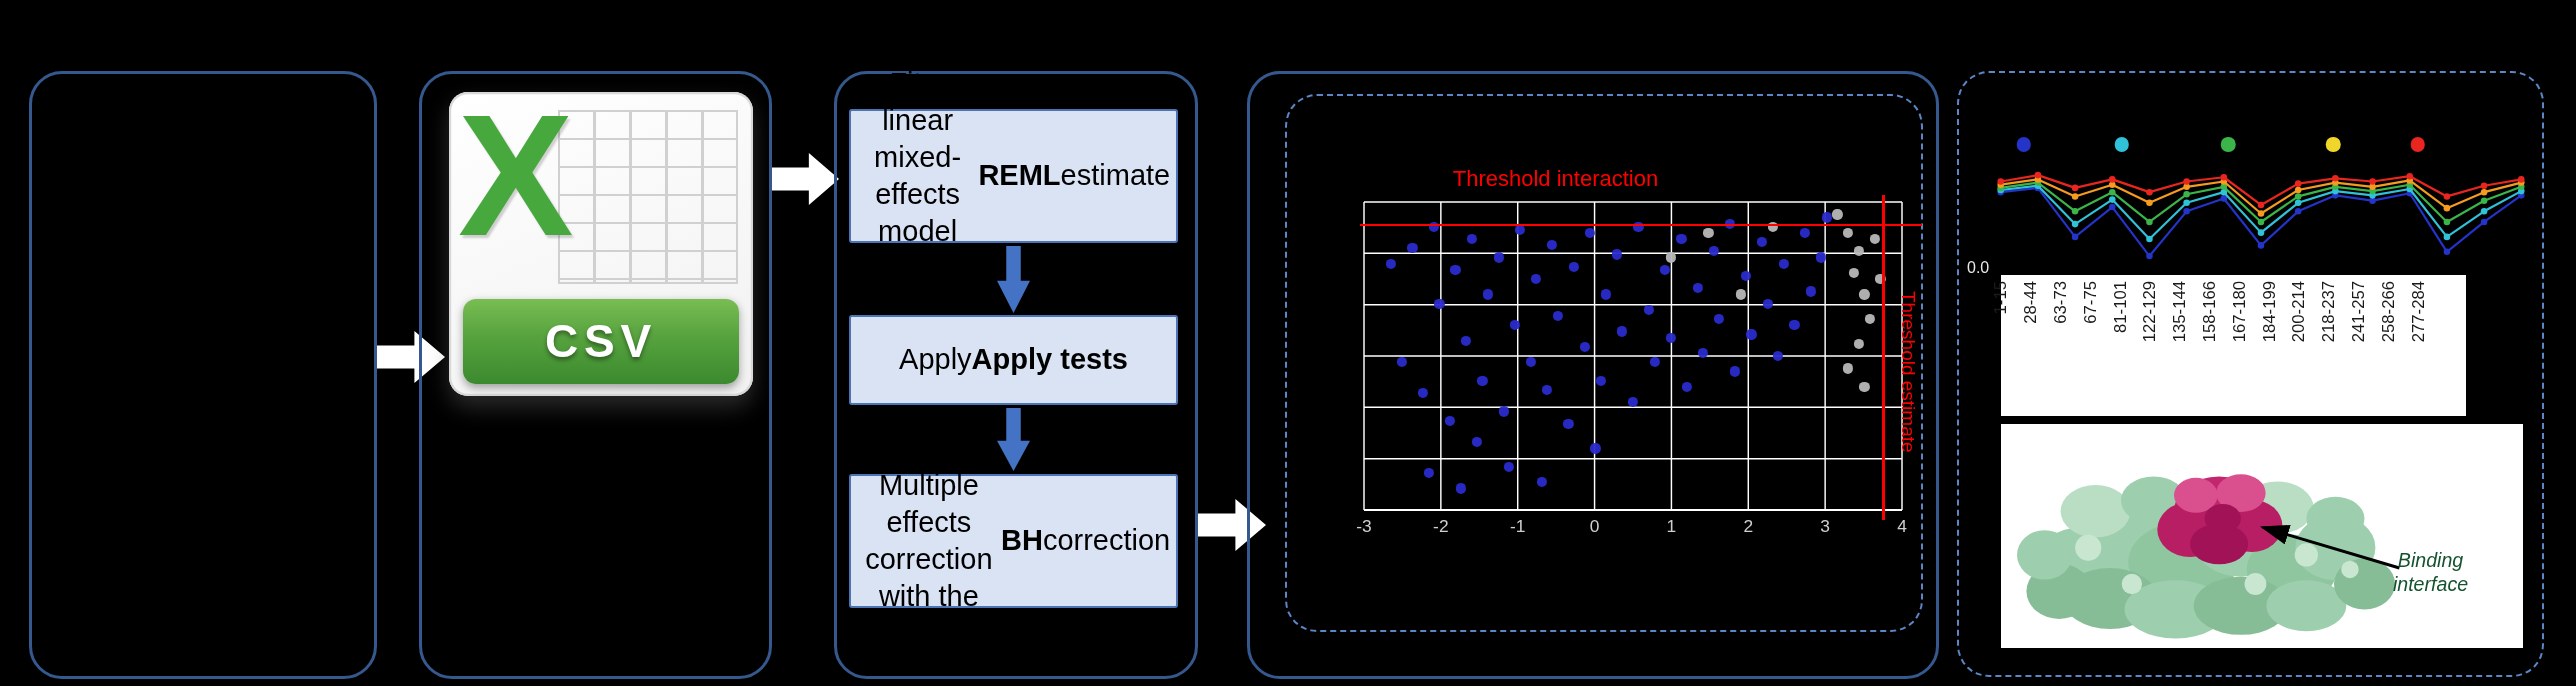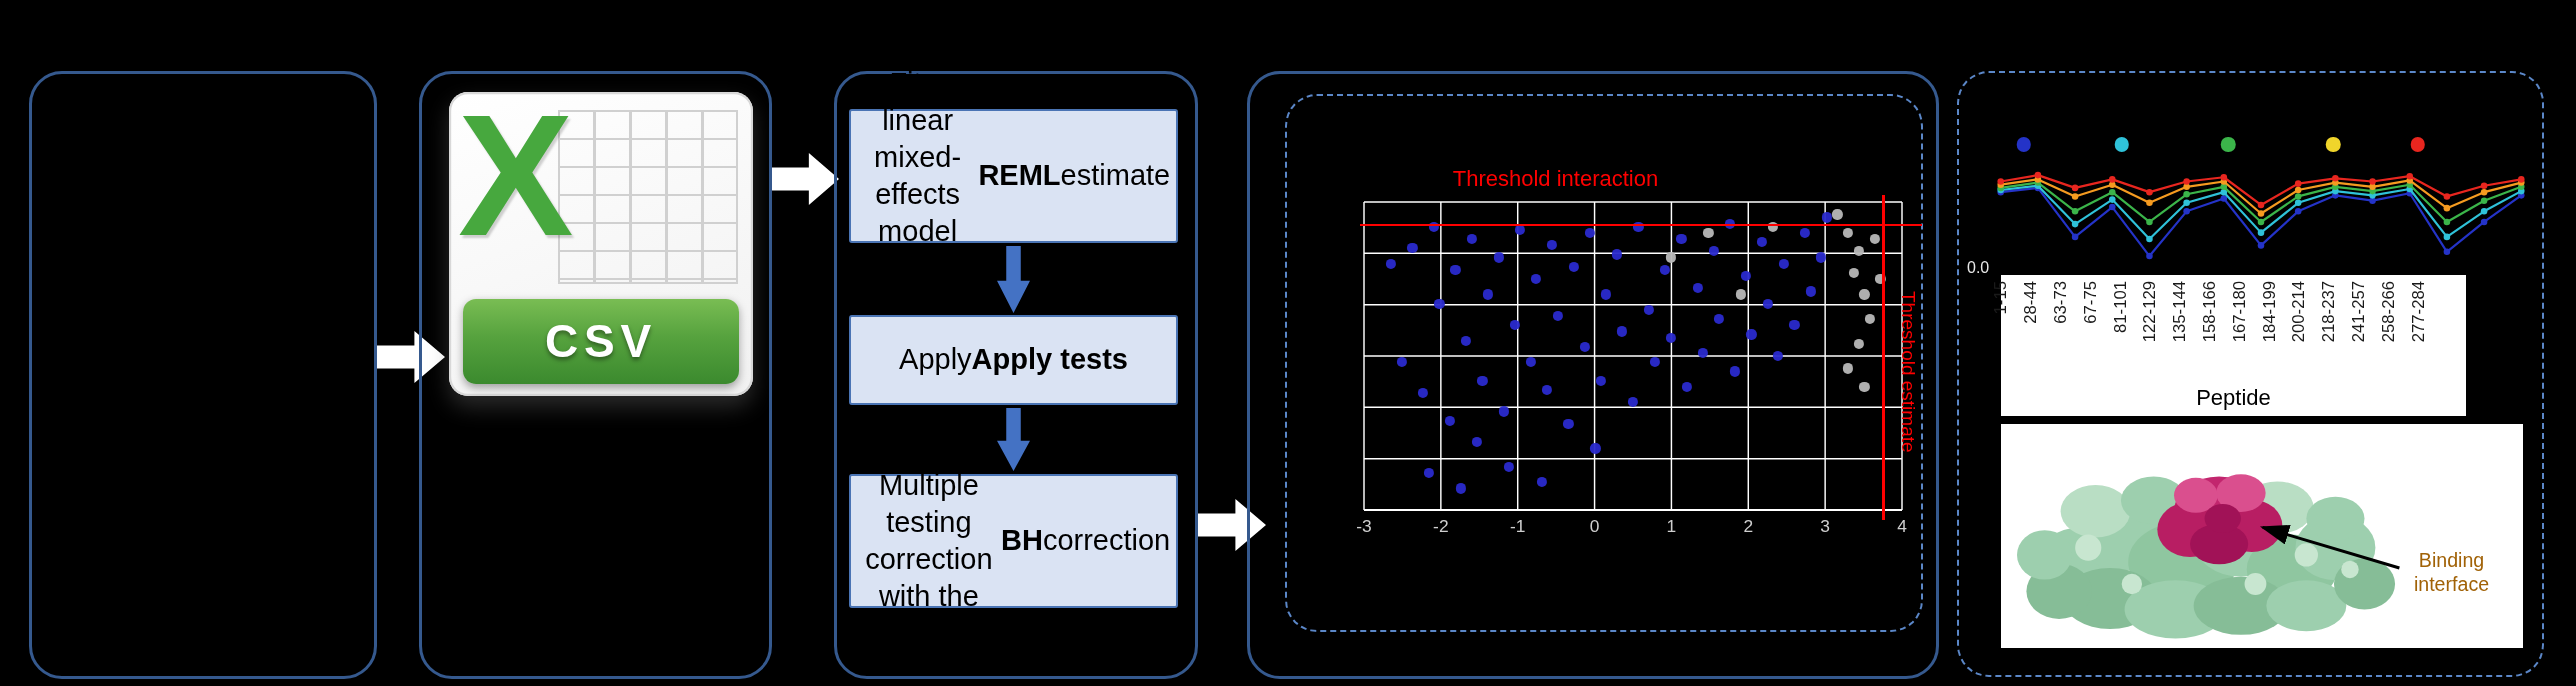--- a/index.html
+++ b/index.html
@@ -66,22 +66,22 @@
   .ldot{position:absolute;top:0;width:14.5px;height:14.5px;border-radius:50%;transform:translateX(-50%);}
   #uptake-svg{position:absolute;left:1992px;top:150px;width:538px;height:124px;overflow:visible;}
   .ytick{position:absolute;left:1967px;top:259px;color:#e8e8e8;font-size:16px;}
   .pep-panel{position:absolute;left:2001px;top:275px;width:465px;height:141px;background:#ffffff;}
   #pep-labels{position:absolute;left:0;top:0;width:100%;height:116px;}
   .pep{position:absolute;top:96px;width:109px;height:19px;line-height:19px;text-align:right;
     transform:rotate(-90deg);transform-origin:0 100%;font-size:16.7px;color:#1a1a1a;}
   .pep-title{position:absolute;top:110px;left:0;width:100%;text-align:center;font-size:22px;color:#000;}
   .protein-panel{position:absolute;left:2001px;top:424px;width:522px;height:224px;background:#ffffff;}
   .protein-svg{position:absolute;left:0;top:0;width:100%;height:100%;}
-  .binding-label{position:absolute;left:378px;top:125px;width:145px;text-align:center;
-    font-size:19.6px;line-height:1.2;color:#a16207;}
+  .binding-label{position:absolute;left:357px;top:125px;width:145px;text-align:center;
+    font-size:19.6px;line-height:1.2;color:#14532d;font-style:italic;}
 </style>
 </head>
 <body>
 
 <div class="figure">
 
   <div class="panel" id="panel1"></div>
 
   <div class="flow-arrow" id="arrowA"></div>
 
@@ -96,21 +96,21 @@
 
   <div class="flow-arrow" id="arrowB"></div>
 
   <div class="panel" id="panel3"></div>
   <div class="step-box" id="box1"><span>Fit a linear mixed-
 effects model with
 </span><span style="font-weight: bold;">REML</span><span> estimate</span></div>
   <div class="down-arrow" id="darrow1"></div>
   <div class="step-box" id="box2"><span>Apply </span><span style="font-weight: bold;">Apply tests</span></div>
   <div class="down-arrow" id="darrow2"></div>
-  <div class="step-box" id="box3"><span>Multiple testing
+  <div class="step-box" id="box3"><span>Multiple effects
 correction
 with the </span><span style="font-weight: bold;">BH</span><span> correction</span></div>
 
   <div class="flow-arrow" id="arrowC"></div>
 
   <div class="panel" id="panel4"></div>
   <div class="dashed-frame" id="dashed4"></div>
   <div class="volcano">
     <svg id="grid-svg" viewBox="0 0 740 424" preserveAspectRatio="none">
         <line x1="0" y1="0" x2="0" y2="424" stroke="#ffffff" stroke-width="2"></line>
@@ -325,21 +325,20 @@
         <span class="pep" style="left: 188px;">135-144</span>
         <span class="pep" style="left: 218px;">158-166</span>
         <span class="pep" style="left: 248px;">167-180</span>
         <span class="pep" style="left: 278px;">184-199</span>
         <span class="pep" style="left: 307px;">200-214</span>
         <span class="pep" style="left: 337px;">218-237</span>
         <span class="pep" style="left: 367px;">241-257</span>
         <span class="pep" style="left: 397px;">258-266</span>
         <span class="pep" style="left: 427px;">277-284</span>
       </div>
-    <div class="pep-title">Peptide</div>
   </div>
 
   <div class="protein-panel">
     <svg class="protein-svg" viewBox="0 0 718 308">
       <defs>
         <marker id="ah" markerWidth="12" markerHeight="10" refX="9" refY="3.5" orient="auto" markerUnits="strokeWidth">
           <path d="M0,0 L10,3.5 L0,7 Z" fill="#000"></path>
         </marker>
       </defs>
       <g>

